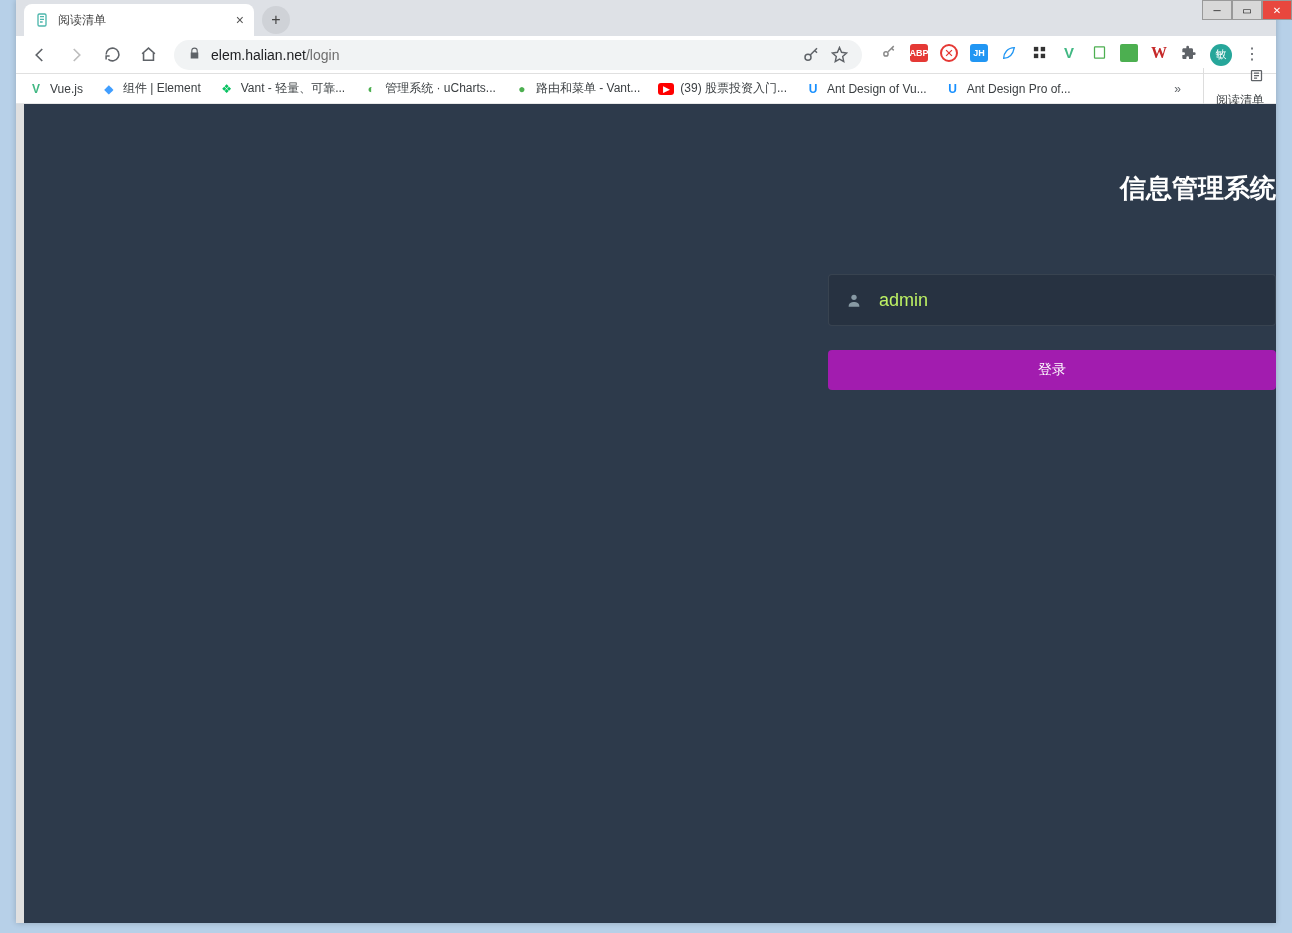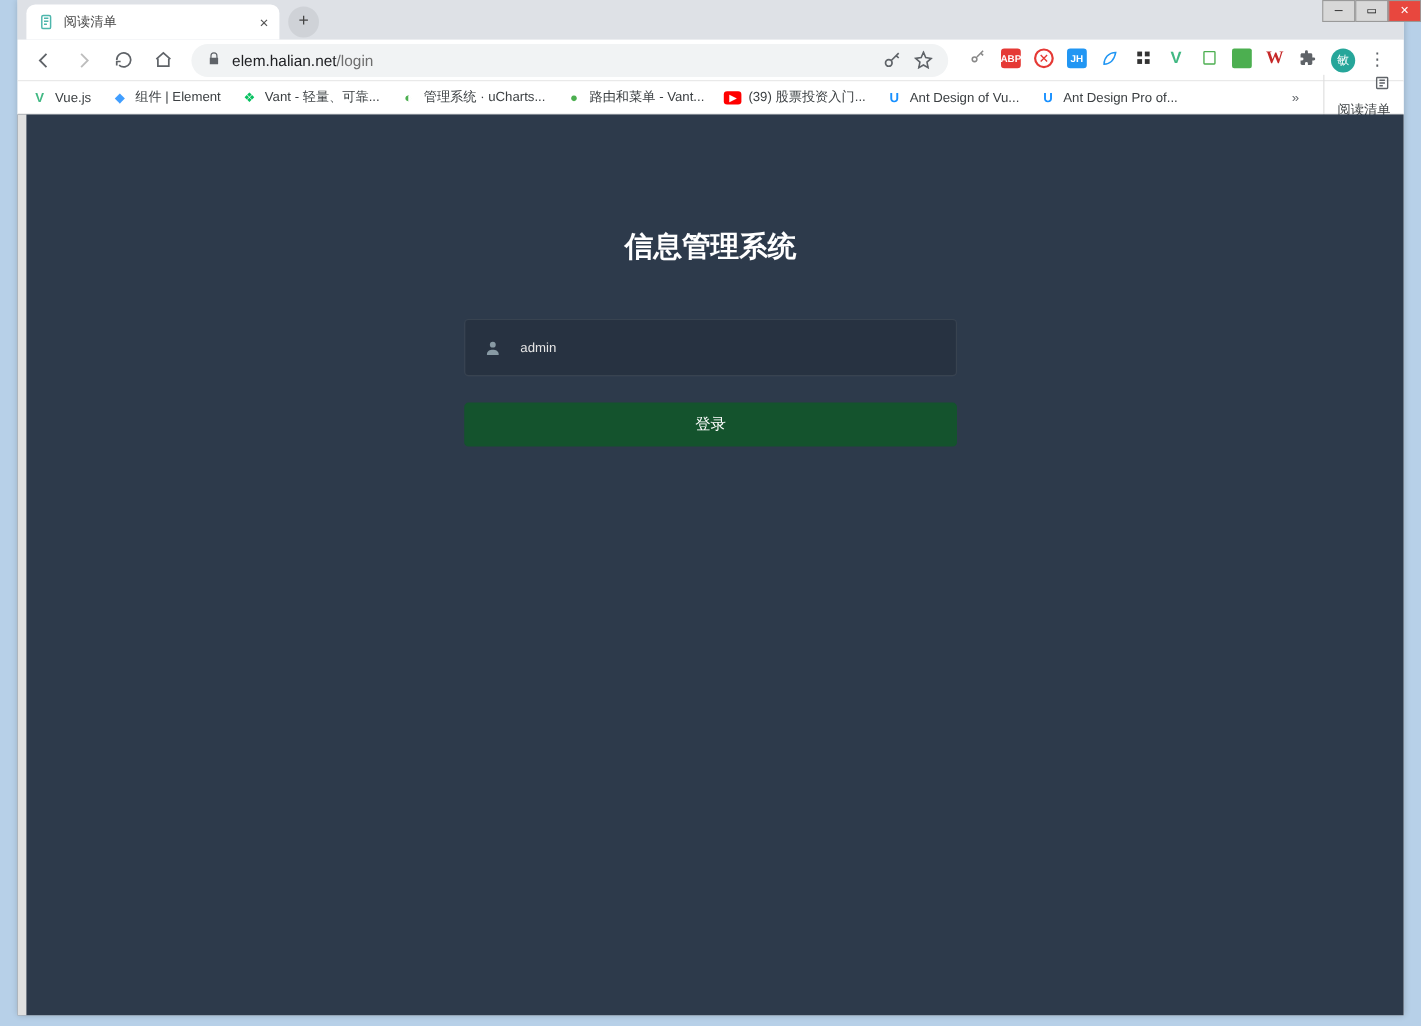--- a/index.html
+++ b/index.html
@@ -134,23 +134,24 @@
     .bm-spacer { flex: 1; }
     .bm-chevron { color: #5f6368; cursor:pointer; padding: 0 4px; }
     .reading-list { display:flex; align-items:flex-end; gap:6px; padding-left:12px; border-left:1px solid #ddd; cursor:pointer;flex-direction:column; }
 
     
     .page {
       flex: 1;
       background: #2d3a4b;
       display: flex;
       flex-direction: column;
-      align-items: center;
-      padding-top: 103px;
+      align-items: flex-end;
+      padding-top: 67px;
       position: relative;
+      gap: 20px;
     }
     .page-left-edge {
       position: absolute; left: 0; top: 0; bottom: 0; width: 8px;
       background: #e0e0e0;
     }
     .login-title {
       color: #fff;
       font-size: 26px;
       font-weight: 700;
       margin-bottom: 48px;
@@ -164,28 +165,28 @@
       display: flex;
       align-items: center;
       padding: 0 16px;
       margin-bottom: 24px;
       gap: 16px;
     }
     .input-icon { color: #889aa4; width: 18px; display:flex; align-items:center; justify-content:center; }
     .input-field {
       flex: 1;
       background: transparent; border: none; outline: none;
-      color: #e5e5e5; font-size: 12px;
+      color: #bef264; font-size: 18px;
       height: 100%;
     }
     .eye-icon { color: #889aa4; cursor: pointer; }
     .login-btn {
       width: 100%;
       height: 40px;
-      background: #14532d;
+      background: #a21caf;
       color: #fff;
       border: none;
       border-radius: 4px;
       font-size: 14px;
       cursor: pointer;
       display:flex; align-items:center; justify-content:center;
     }
   </style>
 </head>
 <body>

